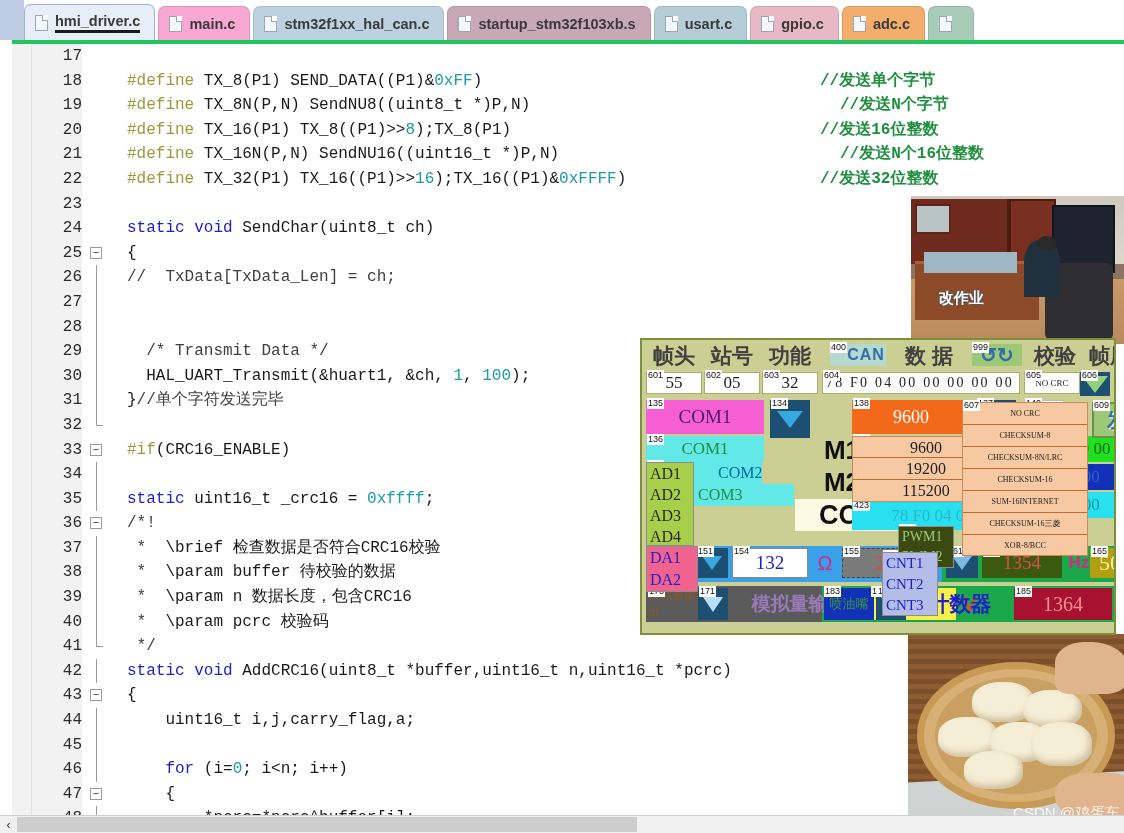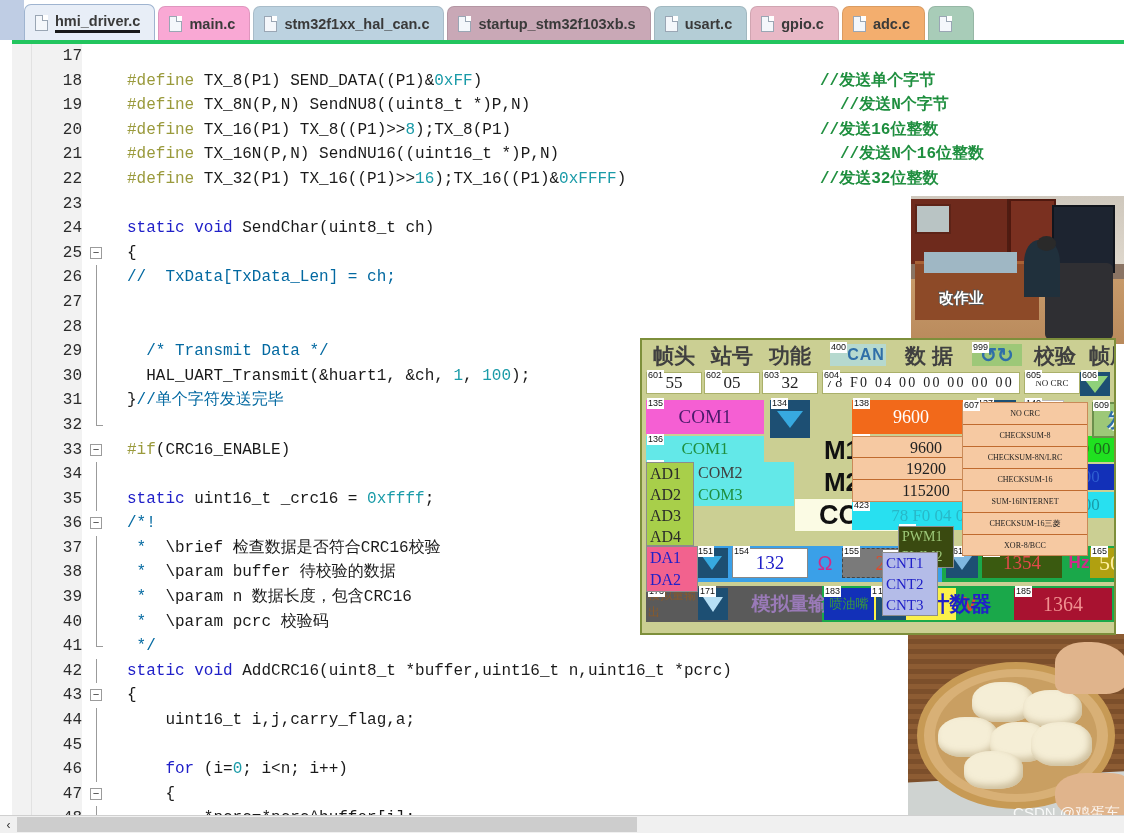--- a/index.html
+++ b/index.html
@@ -105,21 +105,21 @@
     position: absolute; left: 95px; top: 0;
     font-family: "Liberation Mono", monospace; font-size: 16px;
     color: #1a1a1a; white-space: pre;
   }
   .cmt { position: absolute; font-family: "Liberation Mono", monospace; font-size: 16px; white-space: pre; }
 
   .k-pre { color: #9a9a3c; }     
   .k-key { color: #2020c8; }     
   .k-num { color: #1a9ba8; }     
   .k-cn  { color: #1f8f3f; font-weight: bold; }  
-  .k-com { color: #0369a1; }     
+  .k-com { color: #404040; }     
 
   
   .photo-desk {
     position: absolute; left: 911px; top: 196px; width: 213px; height: 148px;
     overflow: hidden; background: #8a7464;
   }
   .pd-wall { position:absolute; left:0; top:0; width:100%; height:46%; background:linear-gradient(180deg,#cfc8bd 0%, #ded7cc 100%); }
   .pd-cabinet { position:absolute; left:0; top:2%; width:46%; height:44%; background:#6e2a1c; border-right:2px solid #4e1c12;}
   .pd-cab-glass { position:absolute; left:4%; top:8%; width:38%; height:46%; background:#b9c4c4; border:2px solid #5d2317;}
   .pd-cab2 { position:absolute; left:46%; top:2%; width:22%; height:44%; background:#7a3020; border:2px solid #50190f;}
@@ -403,21 +403,21 @@
     <div class="fld combo-arrow" style="left:128px; top:60px; width:40px; height:38px;">
         <i style="border-top-color:#37a9e0;"></i>
       </div>
     <div class="tag" style="left:129px; top:58px;">134</div>
 
     <div class="fld" style="left:4px; top:96px; width:118px; height:26px; background:#63e8e8; display:flex; align-items:center; justify-content:center; color:#1f8f3f; font-size:17px; font-family:'Liberation Serif',serif;">
       <span>COM1</span>
     </div>
     <div class="tag" style="left:5px; top:94px;">136</div>
 
-    <div class="fld" style="left:4px; top:122px; width:148px; height:22px; background:#63e8e8; color:#404040; font-size:16px; font-family:'Liberation Serif',serif; display:flex;align-items:center;padding-left:52px;">
+    <div class="fld" style="left:4px; top:122px; width:116px; height:22px; background:#63e8e8; color:#0369a1; font-size:16px; font-family:'Liberation Serif',serif; display:flex;align-items:center;padding-left:72px;">
       <span>COM2</span>
     </div>
     <div class="fld" style="left:4px; top:144px; width:148px; height:22px; background:#63e8e8; color:#1f8f3f; font-size:16px; font-family:'Liberation Serif',serif; display:flex;align-items:center;padding-left:52px;">
       <span>COM3</span>
     </div>
 
     <div class="listbox" style="left:4px; top:122px; width:48px; height:84px; background:#a8cf4a; color:#2a2a2a; font-size:16px; font-family:'Liberation Serif',serif;">
       <div style="height:21px;">AD1</div>
       <div style="height:21px;">AD2</div>
       <div style="height:21px;">AD3</div>

